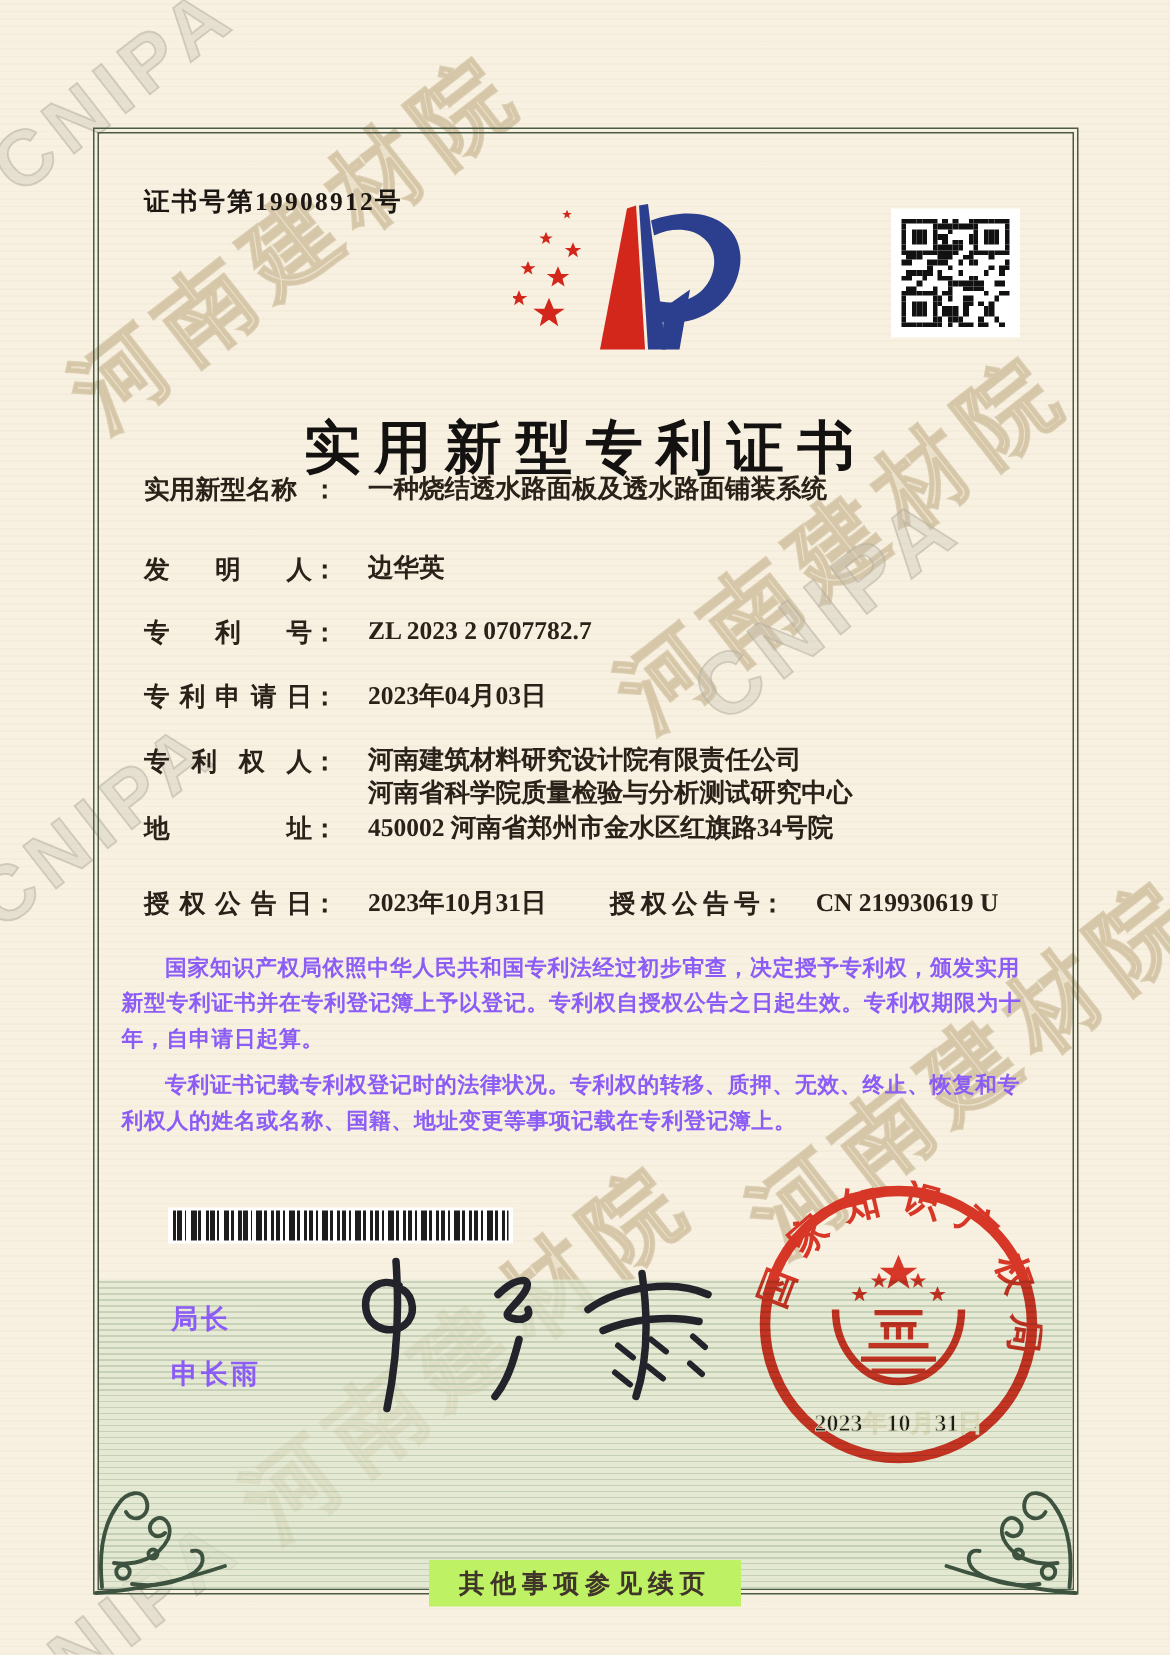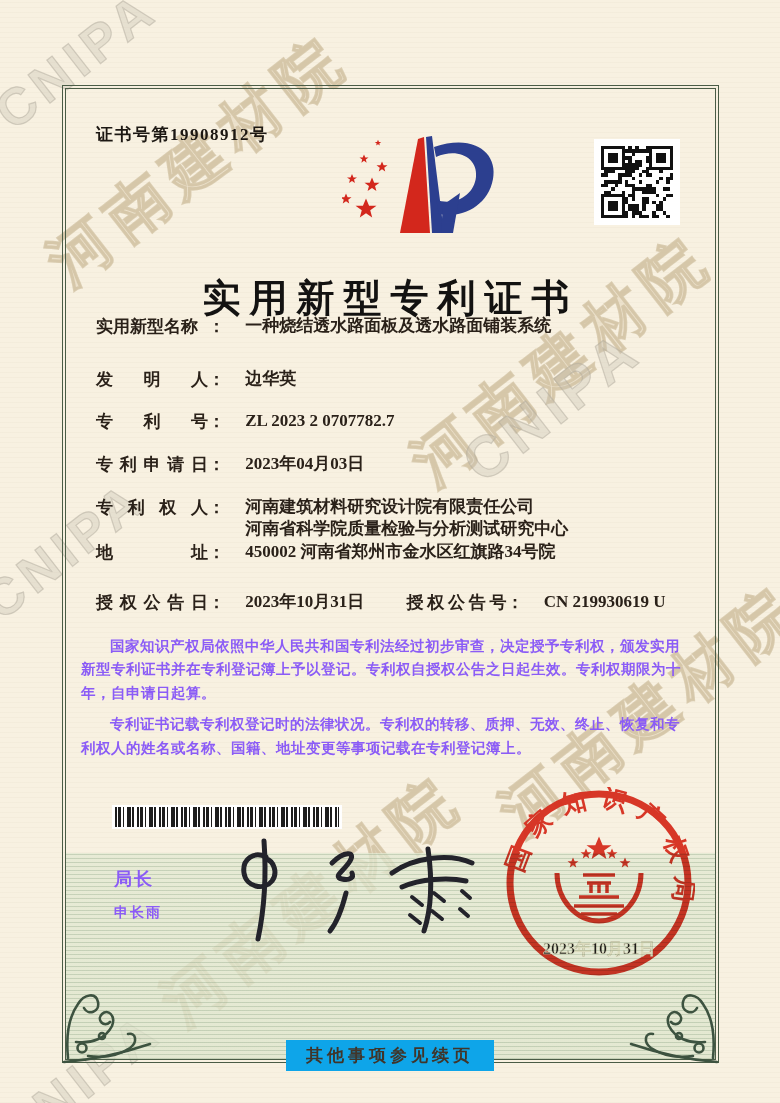--- a/index.html
+++ b/index.html
@@ -86,33 +86,33 @@
   .barcode .bars{
     width:100%;height:100%;
     background:repeating-linear-gradient(90deg,
       #1d1d1d 0 2px,#fff 2px 3px,#1d1d1d 3px 6px,#fff 6px 8px,
       #1d1d1d 8px 9px,#fff 9px 12px,#1d1d1d 12px 16px,#fff 16px 17px,
       #1d1d1d 17px 19px,#fff 19px 22px);
   }
   
   .signer{position:absolute;left:48px;top:778px;z-index:3;font-weight:bold;color:#8b5cf6;}
   .signer .t{font-size:18px;letter-spacing:2px;}
-  .signer .n{font-size:14px;letter-spacing:2px;margin-top:13px;}
+  .signer .n{font-size:18px;letter-spacing:2px;margin-top:13px;}
   .sig-script{position:absolute;left:138px;top:744px;width:300px;height:112px;z-index:3;}
   
   .seal{position:absolute;left:437px;top:698px;width:192px;height:192px;z-index:4;
         mix-blend-mode:multiply;opacity:0.96;}
   
   .page-no{
     position:absolute;left:0;bottom:14px;width:100%;text-align:center;
     font-size:12.5px;font-weight:bold;letter-spacing:1px;color:#2a2620;z-index:3;
   }
   .footer-note{position:absolute;left:0;top:1040px;width:100%;text-align:center;z-index:2;}
   .footer-note span{
-    display:inline-block;background:#0ea5e9;padding:4px 20px;
+    display:inline-block;background:#bef264;padding:4px 20px;
     font-size:17px;font-weight:bold;letter-spacing:4px;color:#40352a;
   }
 </style>
 </head>
 <body>
 
 <div class="texture"></div>
 
 <div class="wm wm-cn" style="left:18px;top:118px;">河南建材院</div>
 <div class="wm wm-cn" style="left:382px;top:318px;">河南建材院</div>

